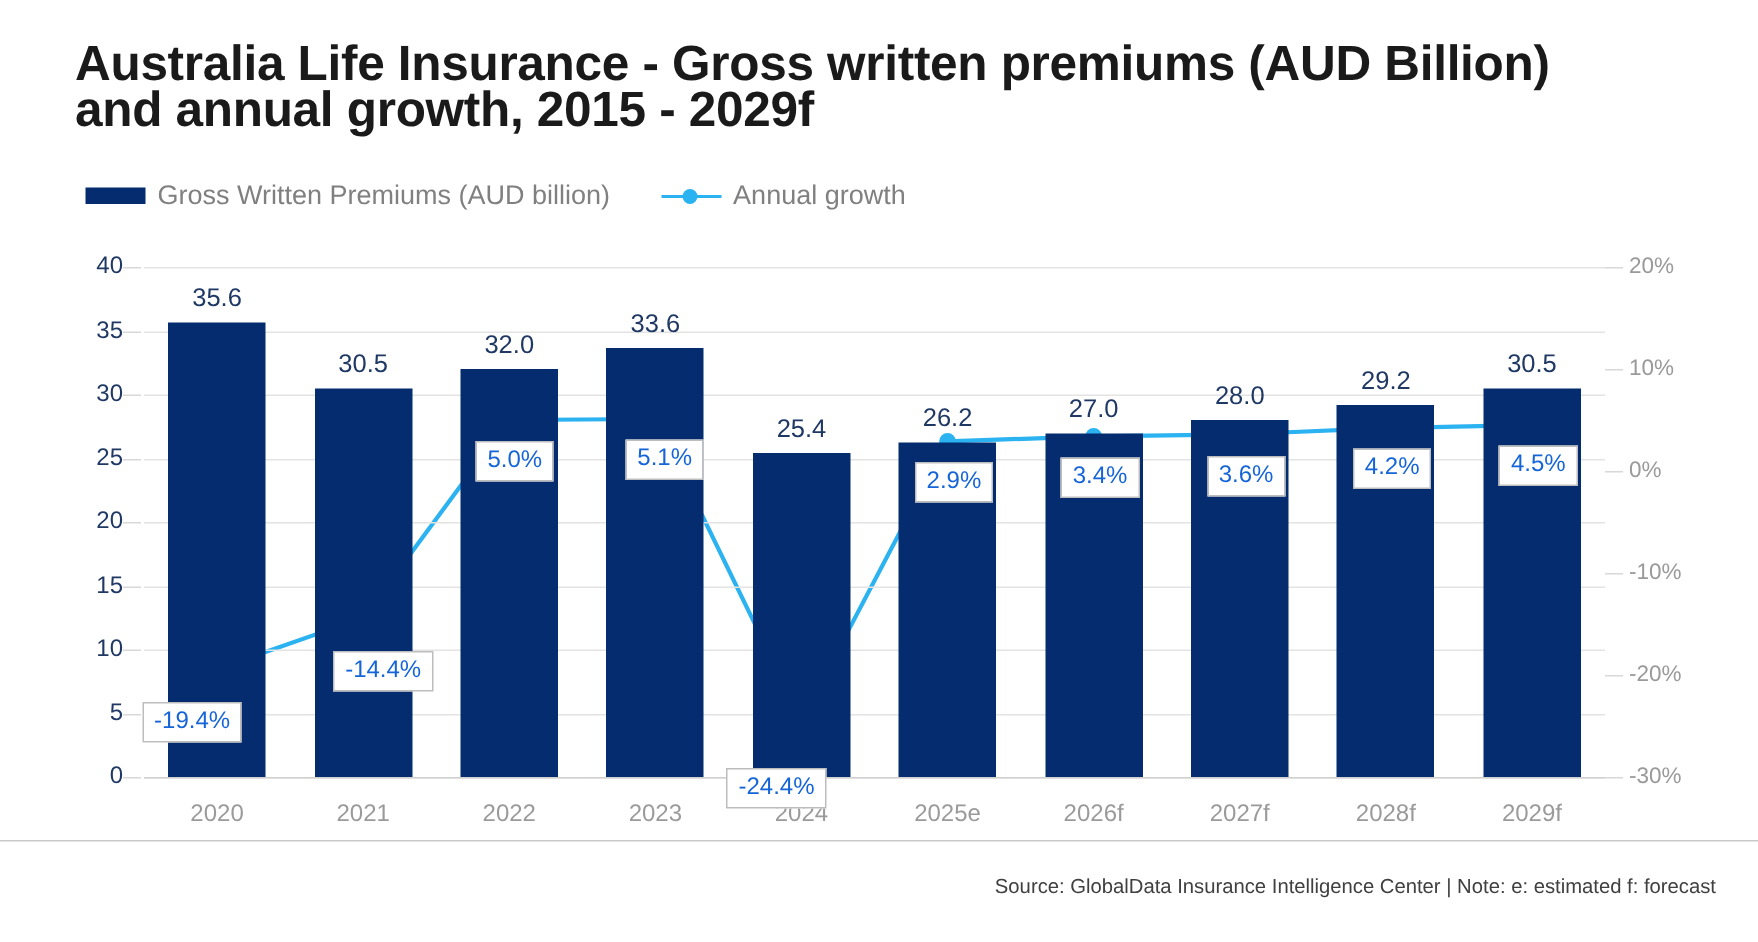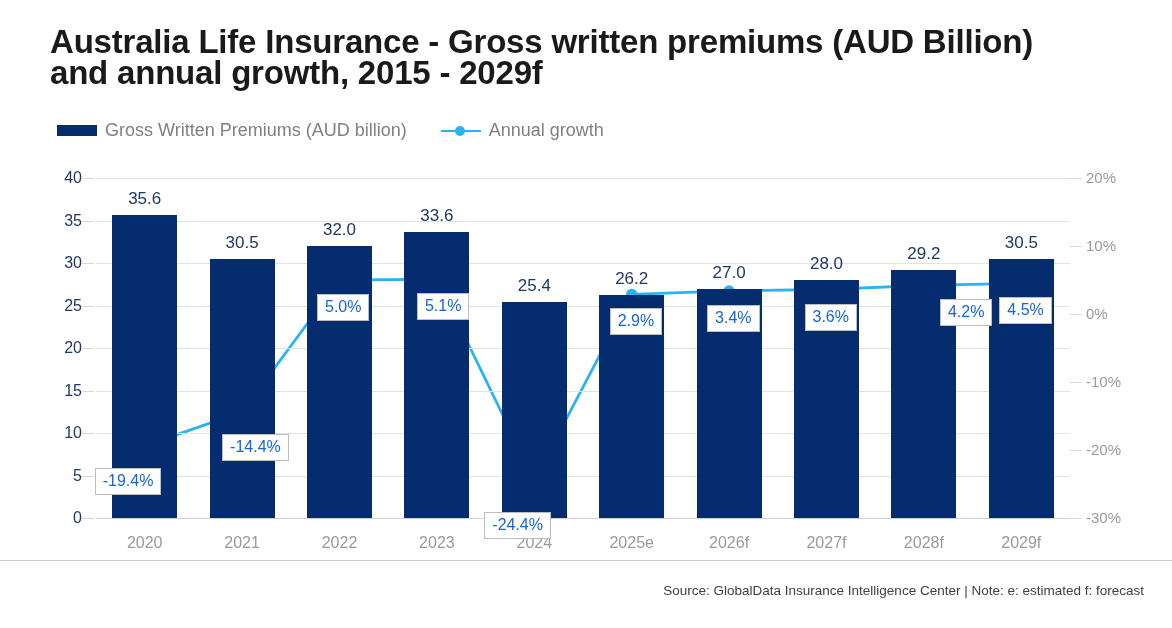--- a/index.html
+++ b/index.html
@@ -342,21 +342,21 @@
       <div class="bar-label" style="left: 880.3px; width: 90px; top: 74.75px;">30.5</div>
       <div class="xlabel" style="left: 875.3px; width: 100px;">2029f</div>
       <div class="growth-label" style="left: -1.3px; top: 289.92px;">-19.4%</div>
       <div class="growth-label" style="left: 126.1px; top: 255.92px;">-14.4%</div>
       <div class="growth-label" style="left: 221px; top: 116px;">5.0%</div>
       <div class="growth-label" style="left: 320.9px; top: 115.32px;">5.1%</div>
       <div class="growth-label" style="left: 388.3px; top: 319.92px; margin-top: 14px;">-24.4%</div>
       <div class="growth-label" style="left: 513.7px; top: 130.28px;">2.9%</div>
       <div class="growth-label" style="left: 611.1px; top: 126.88px;">3.4%</div>
       <div class="growth-label" style="left: 708.5px; top: 125.52px;">3.6%</div>
-      <div class="growth-label" style="left: 805.9px; top: 121.44px; margin-left: 38px;">4.2%</div>
+      <div class="growth-label" style="left: 805.9px; top: 121.44px;">4.2%</div>
       <div class="growth-label" style="left: 903.3px; top: 119.4px;">4.5%</div>
     </div>
 
   <div class="footer-rule"></div>
 
 
   <div class="source">Source: GlobalData Insurance Intelligence Center |  Note: e: estimated f: forecast</div>
 
 </div>
 

